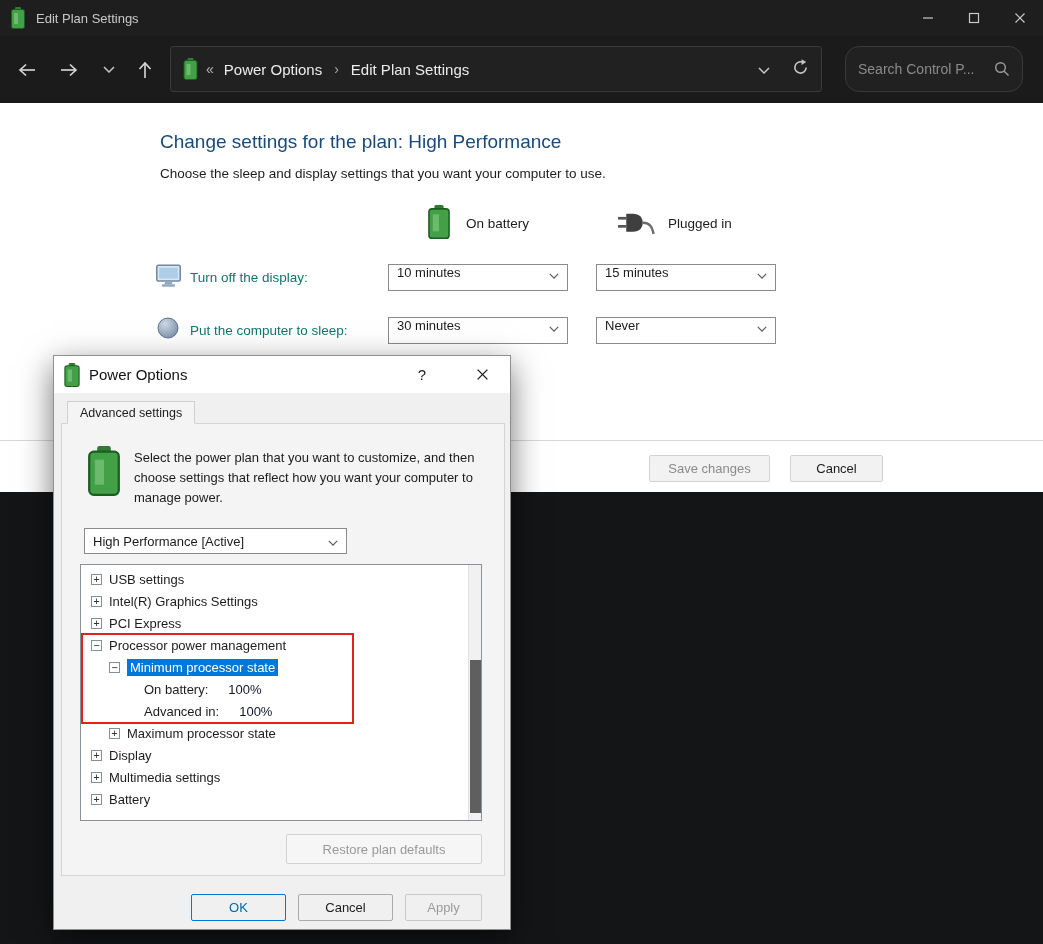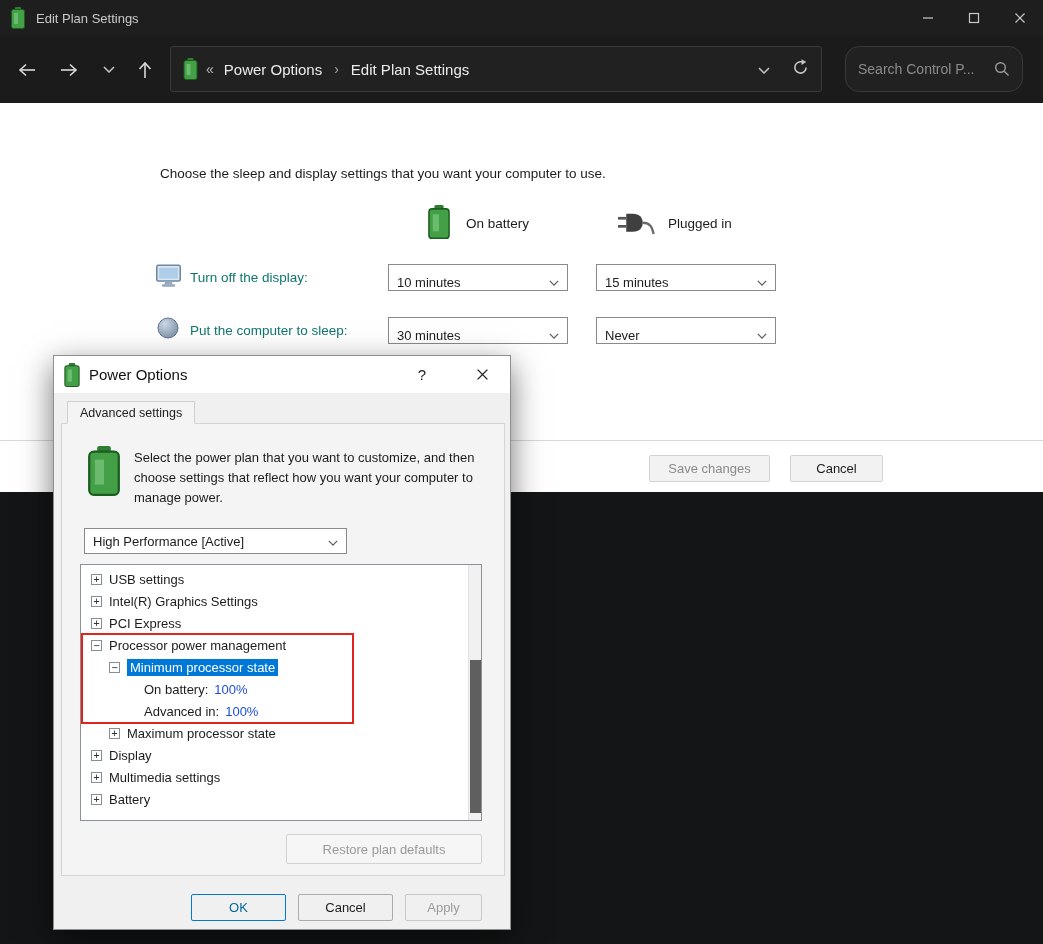--- a/index.html
+++ b/index.html
@@ -30,21 +30,21 @@
   
   .content { position:absolute; left:0; top:103px; width:1043px; height:389px; background:#ffffff; }
   .page-heading { position:absolute; left:160px; top:28px; font-size:19px; color:#1a4a7a; }
   .page-sub { position:absolute; left:160px; top:63px; font-size:13.5px; color:#1c1c1c; }
   .col-battery { position:absolute; left:428px; top:102px; width:22px; height:34px; }
   .col-on-battery { position:absolute; left:466px; top:113px; font-size:13.5px; color:#1c1c1c; }
   .col-plug { position:absolute; left:616px; top:107px; width:40px; height:27px; }
   .col-plugged-in { position:absolute; left:668px; top:113px; font-size:13.5px; color:#1c1c1c; }
   .row-icon { position:absolute; width:25px; height:24px; }
   .row-label { position:absolute; font-size:13.5px; color:#0f766e; }
-  .combo { position:absolute; width:180px; height:27px; background:#ffffff; border:1px solid #8a8a8a; display:flex; align-items:flex-end; padding:0 8px; cursor:default; }
+  .combo { position:absolute; width:180px; height:27px; background:#ffffff; border:1px solid #8a8a8a; display:flex; align-items:flex-start; padding:0 8px; cursor:default; }
   .combo-value { flex:1; font-size:13px; color:#1c1c1c; }
   .combo-chev { color:#5c5c5c; }
   .divider { position:absolute; left:0; top:337px; width:1043px; height:1px; background:#d8d8d8; }
   .btn { font-family:"Liberation Sans", sans-serif; font-size:13px; background:#f2f2f2; border:1px solid #d2d2d2; border-radius:2px; cursor:default; }
   .btn-save { position:absolute; left:649px; top:352px; width:121px; height:27px; color:#8a8a8a; }
   .btn-main-cancel { position:absolute; left:790px; top:352px; width:93px; height:27px; color:#1c1c1c; }
 
   
   .dialog { position:absolute; left:53px; top:355px; width:458px; height:575px; background:#f0f0f0; border:1px solid #8f8f8f; box-shadow:0 10px 30px rgba(0,0,0,0.55); }
   .dlg-titlebar { position:absolute; left:0; top:0; width:100%; height:37px; background:#ffffff; display:flex; align-items:center; }
@@ -56,21 +56,21 @@
   .tabpanel { position:absolute; left:7px; top:67px; width:444px; height:453px; background:#f4f4f4; border:1px solid #d4d4d4; }
   .desc-icon { position:absolute; left:28px; top:90px; width:44px; height:50px; }
   .desc-text { position:absolute; left:80px; top:92px; width:350px; font-size:13px; line-height:20px; color:#1c1c1c; }
   .plan-combo { position:absolute; left:30px; top:172px; width:263px; height:26px; background:#ffffff; border:1px solid #8a8a8a; display:flex; align-items:center; padding:0 8px; cursor:default;justify-content:space-between; }
   .plan-combo .combo-value { font-size:13px; }
   .treebox { position:absolute; left:26px; top:208px; width:402px; height:257px; background:#ffffff; border:1px solid #8a9199; padding-top:3px; overflow:hidden; }
   .tree-row { display:flex; align-items:center; height:22px; font-size:13px; color:#1c1c1c; cursor:default; }
   .lvl0 { padding-left:10px; } .lvl1 { padding-left:28px; } .lvl2 { padding-left:63px; }
   .expander { width:11px; height:11px; border:1px solid #868e96; background:#fff; margin-right:7px; font-family:"DejaVu Sans Mono", monospace; font-size:10px; line-height:9px; text-align:center; color:#333; flex:0 0 auto; }
   .tlabel.selected { background:#0078d7; color:#ffffff; padding:1px 3px; }
-  .tvalue { color:#1d4ed8; margin-left:6px; }
+  .tvalue { color:#0f172a; margin-left:20px; }
   .scrollbar { position:absolute; right:0; top:0; bottom:0; width:13px; background:#f1f1f1; border-left:1px solid #e2e2e2; }
   .scroll-thumb { position:absolute; left:1px; top:95px; width:11px; height:153px; background:#5f5f5f; }
   .annotation { position:absolute; left:27px; top:277px; width:273px; height:91px; border:2px solid #e0241b; z-index:5; pointer-events:none; }
   .btn-restore { position:absolute; left:232px; top:478px; width:196px; height:30px; color:#9a9a9a; background:#f6f6f6; border:1px solid #d2d2d2; }
   .btn-ok { position:absolute; left:137px; top:538px; width:95px; height:27px; color:#0369a1; background:#f0f0f0; border:1.5px solid #0078d7; }
   .btn-dlg-cancel { position:absolute; left:244px; top:538px; width:95px; height:27px; color:#1c1c1c; background:#f0f0f0; border:1px solid #ababab; }
   .btn-apply { position:absolute; left:351px; top:538px; width:77px; height:27px; color:#9b9b9b; background:#f0f0f0; border:1px solid #c9c9c9; }
 </style>
 </head>
 <body>
@@ -152,20 +152,21 @@
     <div class="searchbox">
       <input class="search-input" type="text" placeholder="Search Control P..." style="">
       <svg width="16" height="16" viewBox="0 0 16 16">
           <circle cx="6.5" cy="6.5" r="4.8" fill="none" stroke="#9b9b9b" stroke-width="1.4"></circle>
           <line x1="10.2" y1="10.2" x2="14.5" y2="14.5" stroke="#9b9b9b" stroke-width="1.4"></line>
         </svg>
     </div>
   </div>
 
   <div class="content">
+    <div class="page-heading">Change settings for the plan: High Performance</div>
     <div class="page-sub">Choose the sleep and display settings that you want your computer to use.</div>
 
     <svg class="col-battery" viewBox="0 0 14 22">
         <rect x="4" y="0" width="6" height="3" rx="1" fill="#2e7d32"></rect>
         <rect x="0.5" y="2.5" width="13" height="19" rx="2" fill="#43a047" stroke="#1b5e20"></rect>
         <rect x="3" y="6" width="4" height="11" fill="#7bc67e" opacity="0.7"></rect>
       </svg>
     <div class="col-on-battery">On battery</div>
     <svg class="col-plug" viewBox="0 0 26 18">
         <rect x="1" y="4.6" width="5.5" height="1.8" fill="#555"></rect>

